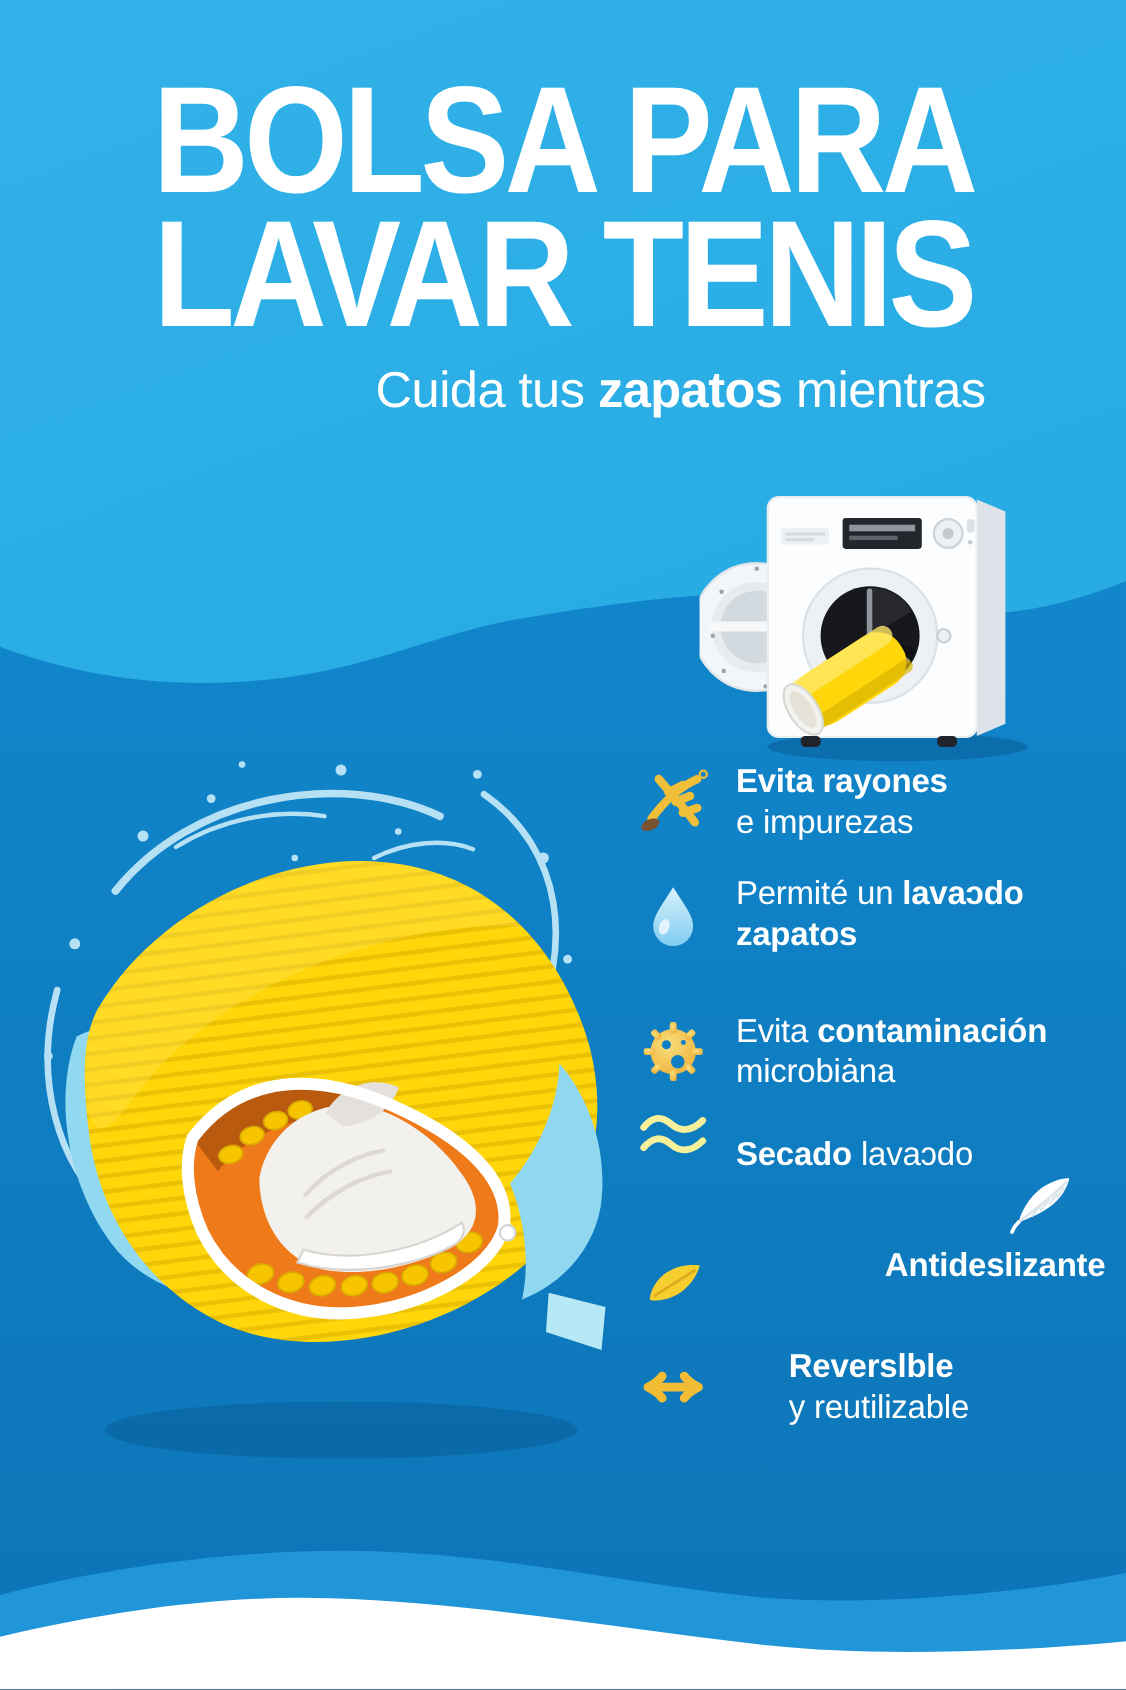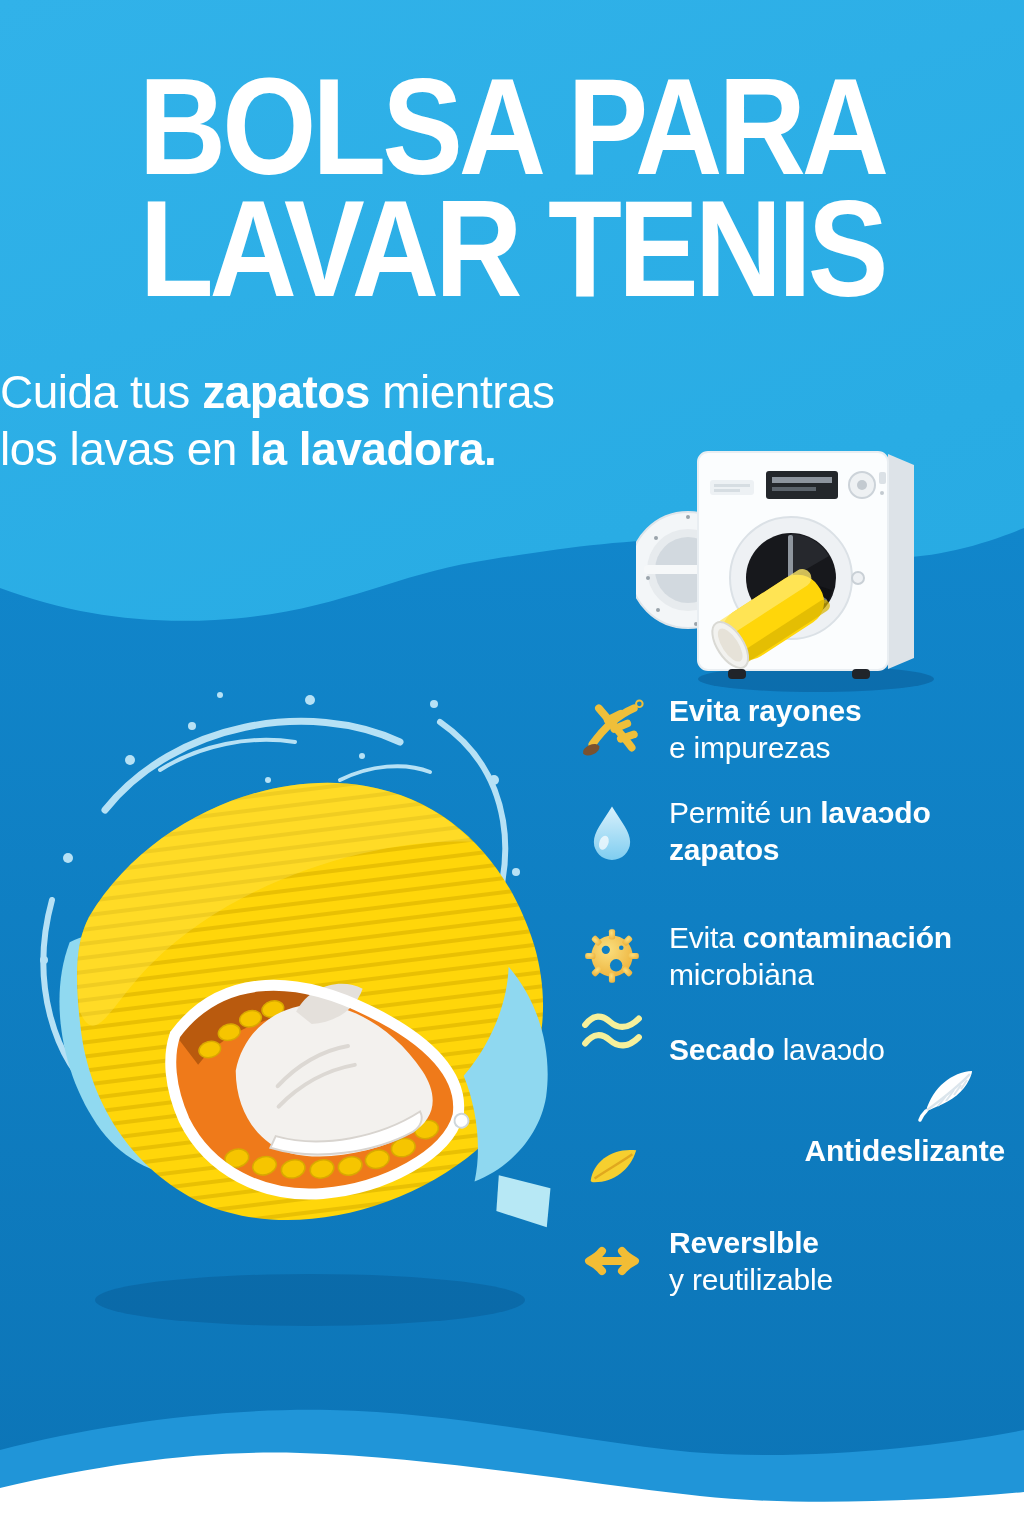--- a/index.html
+++ b/index.html
@@ -10,35 +10,35 @@
   }
   .stage svg{display:block;}
   .bg-waves{position:absolute;inset:0;width:1024px;height:1536px;}
   .title{
     position:absolute;top:66px;left:0;width:1024px;text-align:center;
     color:#fff;font-weight:bold;font-size:121px;line-height:107px;
     letter-spacing:-4px;transform:scaleY(1.14);transform-origin:top center;
     white-space:nowrap;
   }
   .subtitle{
-    position:absolute;top:326px;left:0;width:896px;text-align:left;
-    color:#fff;font-size:46px;line-height:57px;font-weight:400;letter-spacing:-0.5px;margin-top:38px;
+    position:absolute;top:326px;left:0;width:896px;text-align:right;
+    color:#fff;font-size:46px;line-height:57px;font-weight:400;letter-spacing:-0.5px;
   }
   .subtitle .b{font-weight:bold;}
   .washer{position:absolute;left:636px;top:438px;}
   .bagart{position:absolute;left:10px;top:660px;}
   .features{position:absolute;left:575px;top:0;width:430px;height:1536px;}
   .feature{position:absolute;display:flex;align-items:flex-end;left:0;width:430px;}
   .feature:nth-child(1){top:692px;}
   .feature:nth-child(2){top:794px;}
   .feature:nth-child(3){top:919px;}
   .feature:nth-child(4){top:994px;}
   .feature:nth-child(5){top:1058px;flex-direction:column;}
   .feature:nth-child(6){top:1124px;}
-  .feature:nth-child(7){top:1224px;}
+  .feature:nth-child(7){top:1224px;gap:48px;}
   .f-icon{width:74px;min-width:74px;height:74px;display:flex;align-items:center;justify-content:center;margin-right:20px;}
   .f-text{color:#fff;font-size:30px;line-height:37px;letter-spacing:-0.2px;}
   .f-text .b{font-weight:bold;}
 </style>
 </head>
 <body>
 
 <div class="stage">
 
   <svg class="bg-waves" viewBox="0 0 1024 1536" preserveAspectRatio="none" aria-hidden="true">
@@ -53,21 +53,20 @@
     <path fill="#ffffff" d="M0,1488 C110,1462 210,1450 300,1453 C430,1457 560,1480 700,1496 C790,1506 920,1502 1024,1492 L1024,1536 L0,1536 Z"></path>
   </svg>
 
   <h1 class="title" style="margin:0;">
     <span style="display:block">BOLSA PARA</span>
     <span style="display:block">LAVAR TENIS</span>
   </h1>
 
   <div class="subtitle">
       <div><span>Cuida tus </span><span class="b">zapatos</span><span> mientras</span></div>
-      <div><span>los lavas en </span><span class="b">la lavadora.</span></div>
     </div>
 
   <svg class="washer" width="330" height="260" viewBox="0 0 330 260">
     <ellipse cx="180" cy="241" rx="118" ry="13" fill="rgba(0,45,90,0.25)"></ellipse>
 
     <g>
       <circle cx="52" cy="132" r="58" fill="#f3f6f8"></circle>
       <circle cx="52" cy="132" r="58" fill="none" stroke="#dfe5ea" stroke-width="2"></circle>
       <circle cx="52" cy="132" r="41" fill="#e7ebee"></circle>
       <circle cx="52" cy="132" r="33" fill="#d2d9df"></circle>

